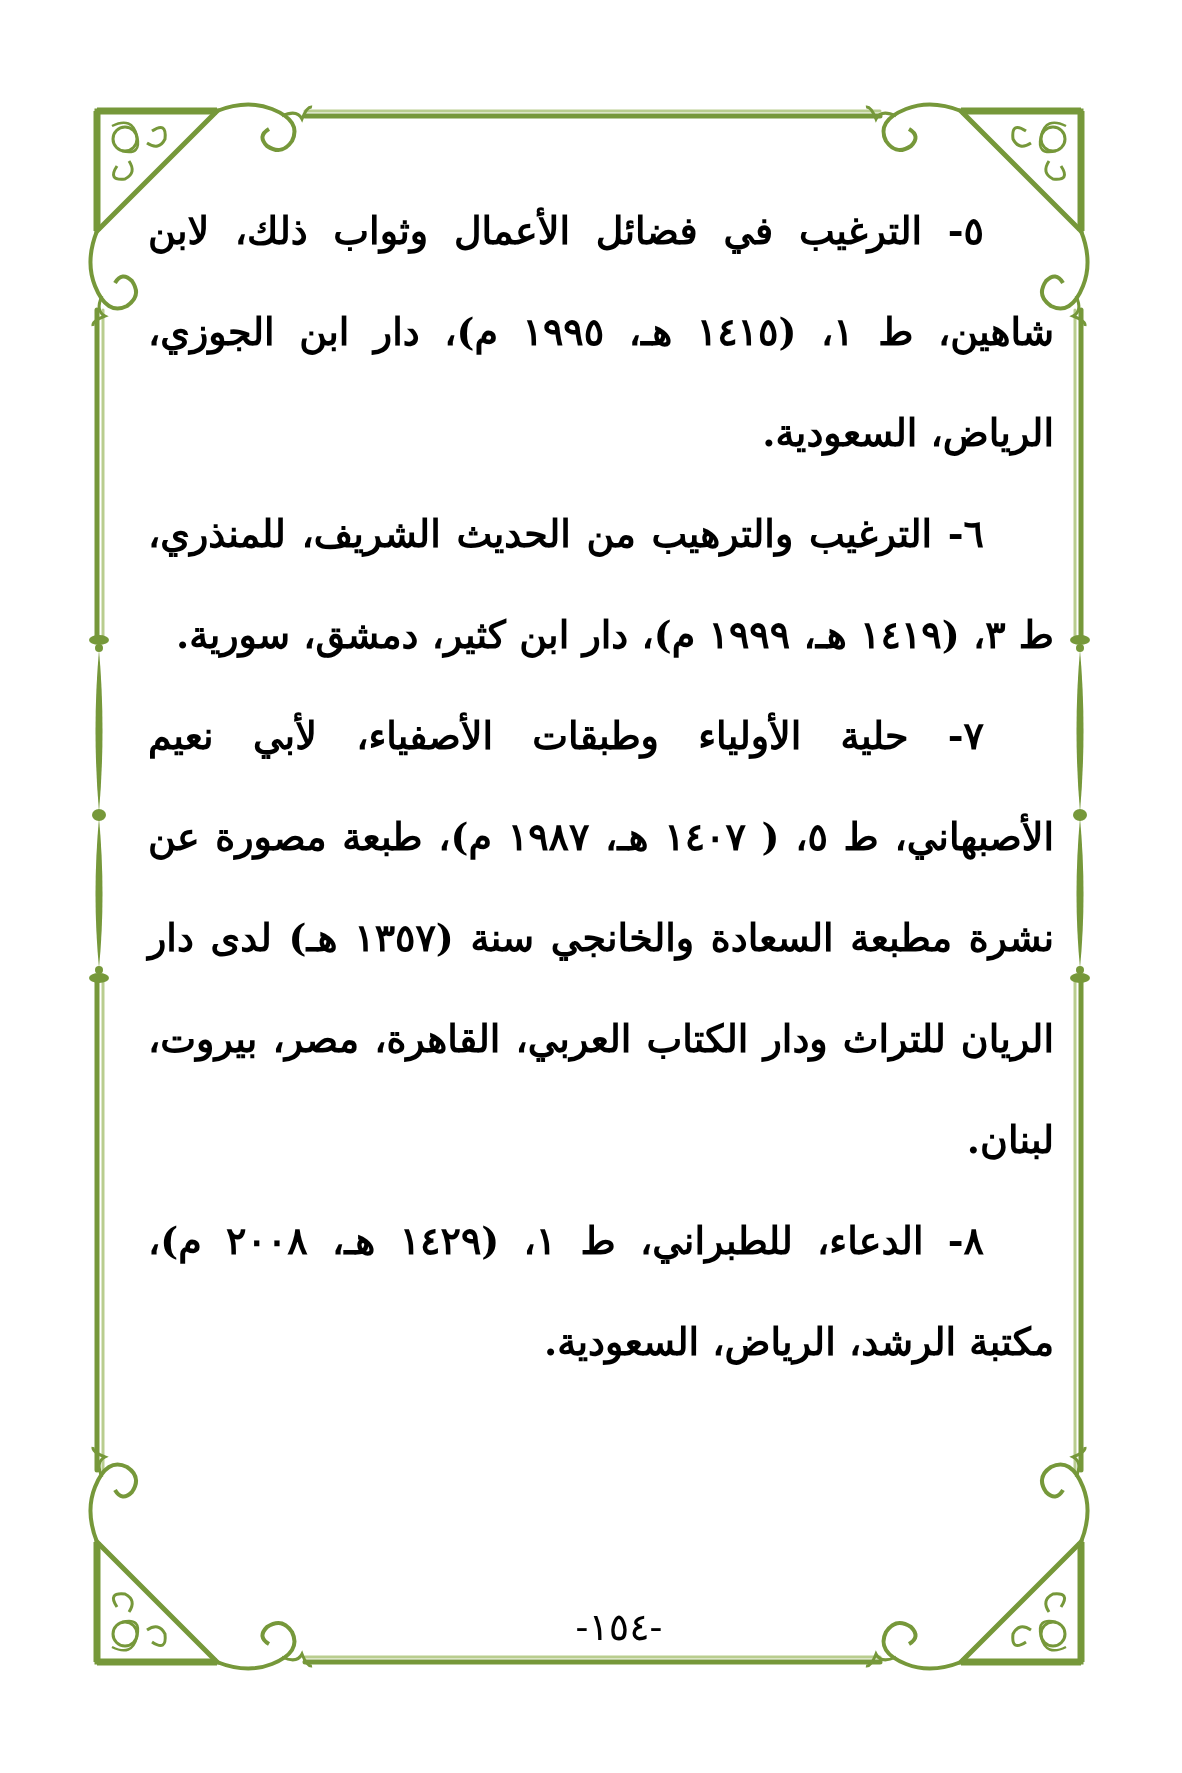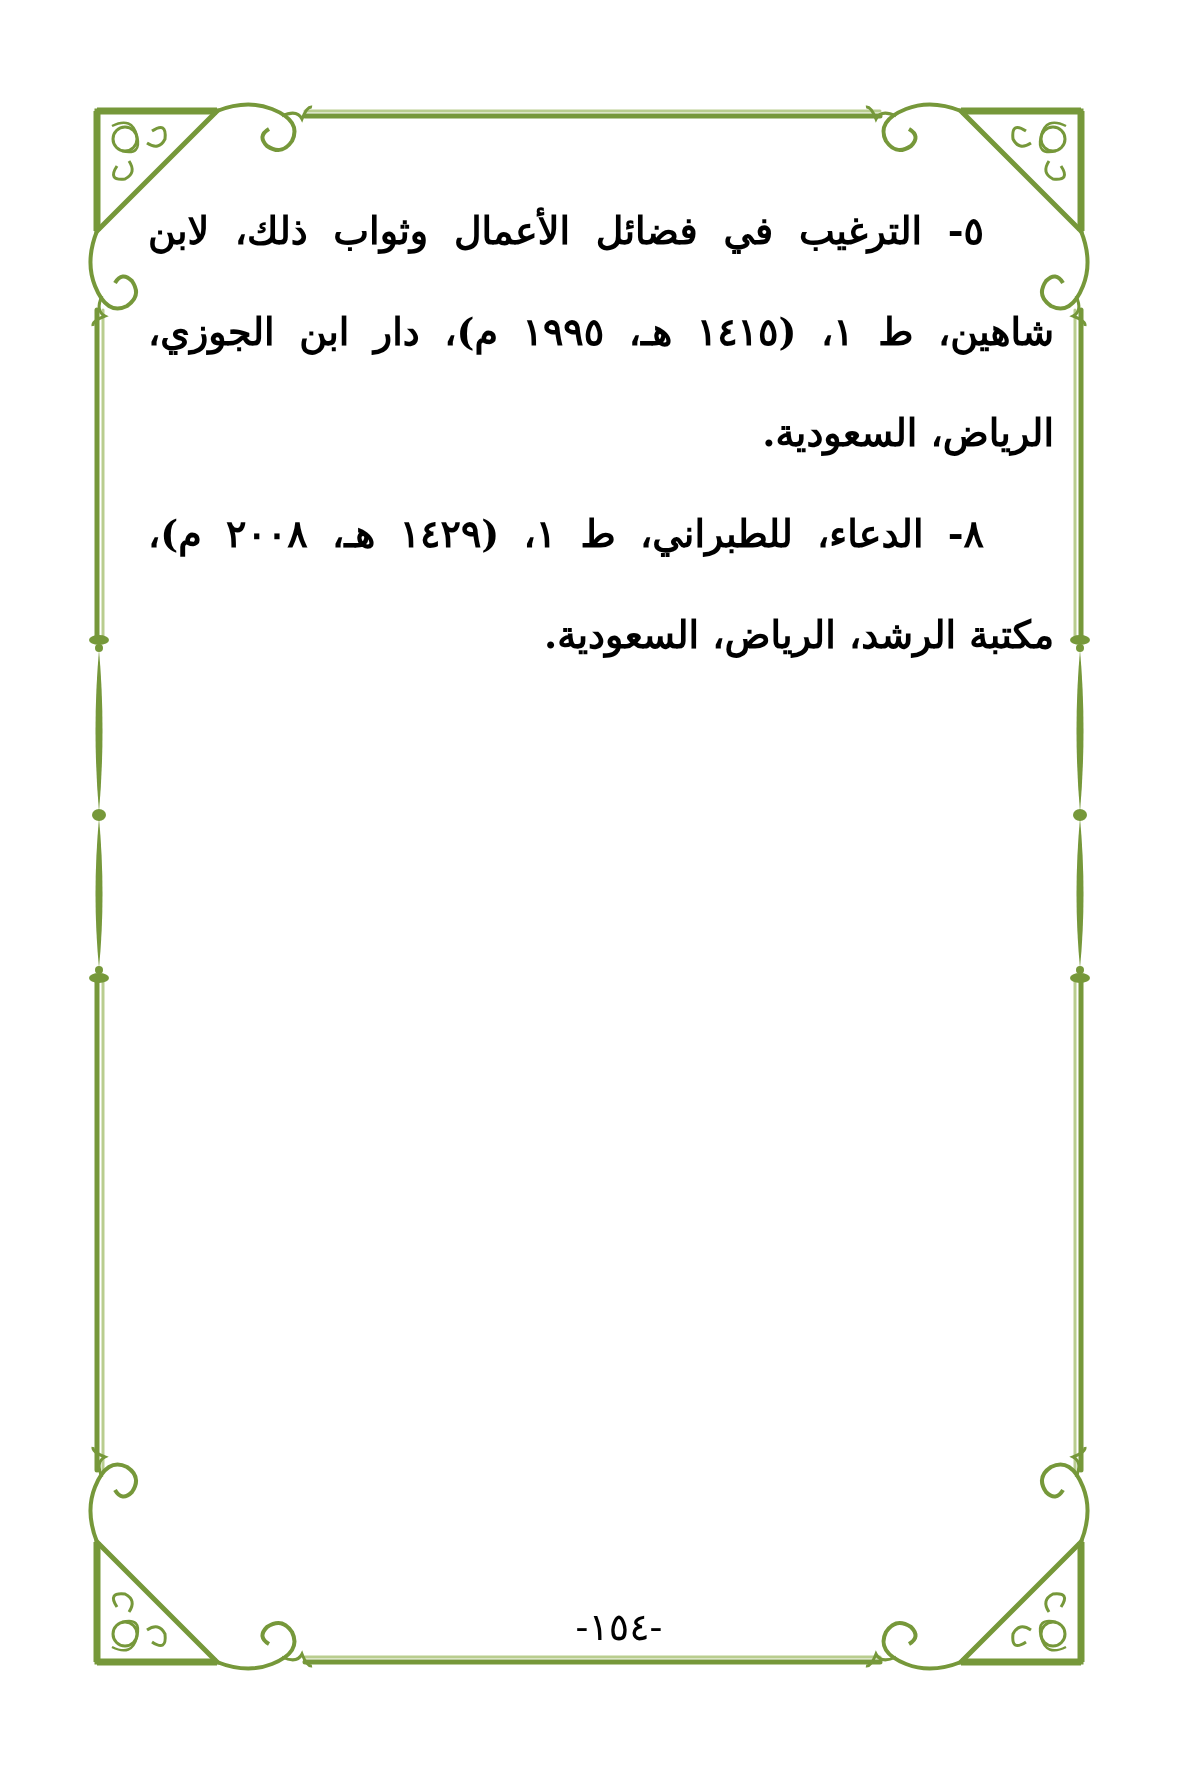--- a/index.html
+++ b/index.html
@@ -74,16 +74,18 @@
     </g>
   </defs>
   <use href="#corner" transform="translate(97,111)"></use>
   <use href="#corner" transform="translate(1081,111) scale(-1,1)"></use>
   <use href="#corner" transform="translate(97,1662) scale(1,-1)"></use>
   <use href="#corner" transform="translate(1081,1662) scale(-1,-1)"></use>
 </svg>
 
 <div class="page-text">
   <p class="entry">٥- الترغيب في فضائل الأعمال وثواب ذلك، لابن شاهين، ط ١، (١٤١٥ هـ، ١٩٩٥ م)، دار ابن الجوزي، الرياض، السعودية.</p>
+  <p class="entry">٦- الترغيب والترهيب من الحديث الشريف، للمنذري، ط ٣، (١٤١٩ هـ، ١٩٩٩ م)، دار ابن كثير، دمشق، سورية.</p>
+  <p class="entry">٧- حلية الأولياء وطبقات الأصفياء، لأبي نعيم الأصبهاني، ط ٥، ( ١٤٠٧ هـ، ١٩٨٧ م)، طبعة مصورة عن نشرة مطبعة السعادة والخانجي سنة (١٣٥٧ هـ) لدى دار الريان للتراث ودار الكتاب العربي، القاهرة، مصر، بيروت، لبنان.</p>
   <p class="entry">٨- الدعاء، للطبراني، ط ١، (١٤٢٩ هـ، ٢٠٠٨ م)، مكتبة الرشد، الرياض، السعودية.</p>
 </div>
 
 <div class="page-number">-١٥٤-</div>
 
 </body></html>

